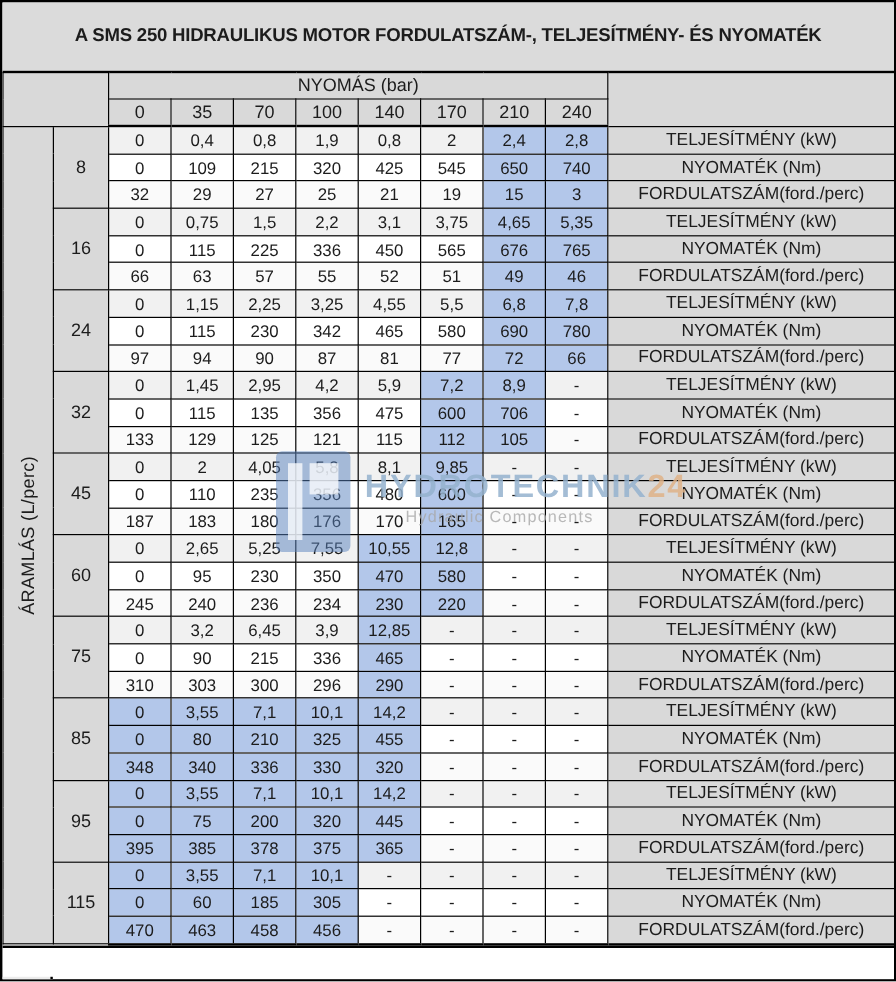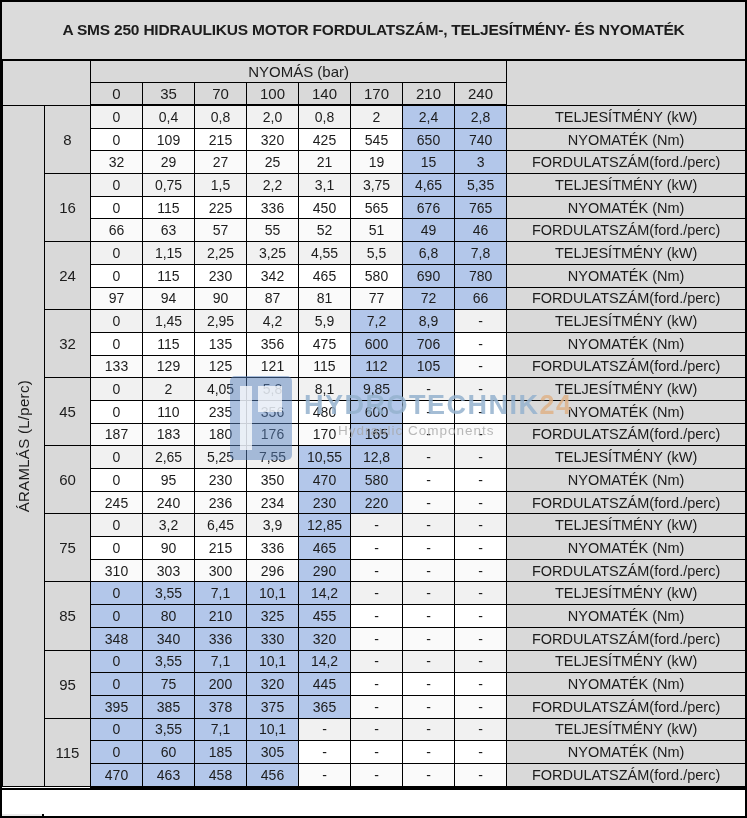--- a/index.html
+++ b/index.html
@@ -81,21 +81,21 @@
       </thead>
     <tbody>
         <tr>
           <td class="axis" rowspan="30">
             <div class="vtext">ÁRAMLÁS (L/perc)</div>
           </td>
           <td class="flow-cell" rowspan="3">8</td>
           <td class="r-kw">0</td>
           <td class="r-kw">0,4</td>
           <td class="r-kw">0,8</td>
-          <td class="r-kw">2,0</td>
+          <td class="r-kw">1,9</td>
           <td class="r-kw">0,8</td>
           <td class="r-kw">2</td>
           <td class="r-kw hl">2,4</td>
           <td class="r-kw hl">2,8</td>
           <td class="measure">TELJESÍTMÉNY (kW)</td>
         </tr>
         <tr>
           <td class="r-nm">0</td>
           <td class="r-nm">109</td>
           <td class="r-nm">215</td>

